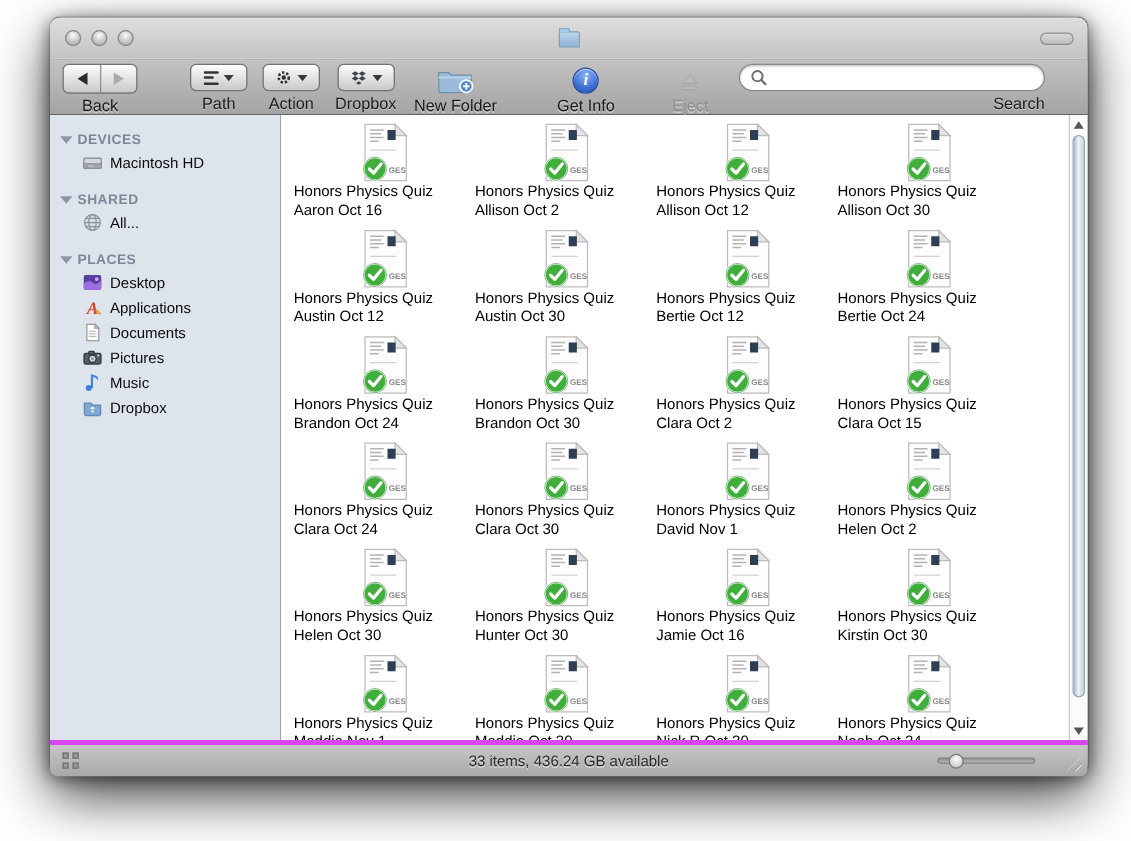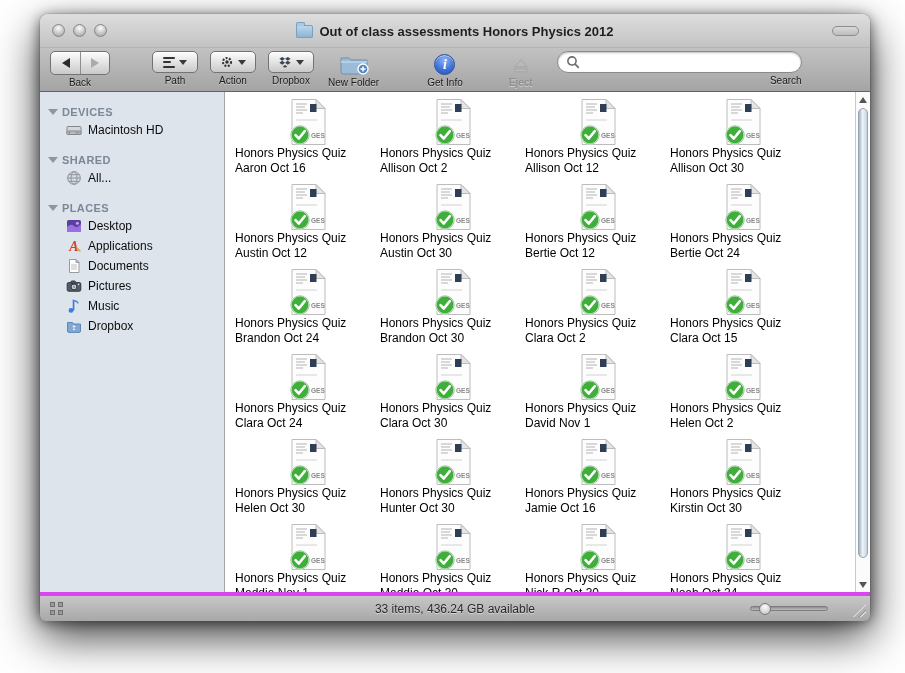--- a/index.html
+++ b/index.html
@@ -22,22 +22,22 @@
     background:linear-gradient(#bcd7ea,#8db4d4);border:1px solid #7ba0c0;box-sizing:border-box;}
   .tfolder:before{content:"";position:absolute;left:-1px;top:-4px;width:7px;height:3px;
     background:#a9cbe2;border:1px solid #7ba0c0;border-bottom:none;border-radius:2px 2px 0 0;}
   .pill{position:absolute;right:11px;top:12px;width:27px;height:10px;border-radius:6px;
     background:linear-gradient(#dadada,#bdbdbd);border:1px solid #8d8d8d;box-sizing:border-box;}
   
   .toolbar{height:44px;background:linear-gradient(#c2c2c2,#a4a4a4);
     border-bottom:1px solid #636363;box-sizing:border-box;
     display:flex;align-items:flex-start;padding-top:3px;}
   .tbg{display:flex;flex-direction:column;align-items:center;}
-  .tb-label{font-size:10px;color:#1a1a1a;margin-top:2px;text-shadow:0 1px 0 rgba(255,255,255,.4);}
-  .tb-label.dim{color:#8f8f8f;font-weight:bold;}
+  .tb-label{font-size:13px;color:#1a1a1a;margin-top:2px;text-shadow:0 1px 0 rgba(255,255,255,.4);}
+  .tb-label.dim{color:#8f8f8f;}
   .seg{display:flex;height:22px;border:1px solid #737373;border-radius:5px;overflow:hidden;
     background:linear-gradient(#fdfdfd,#c9c9c9);box-shadow:inset 0 1px 0 #fff;}
   .seg-btn{width:29px;display:flex;align-items:center;justify-content:center;border:none;background:transparent;padding:0;cursor:default;}
   .seg-btn + .seg-btn{border-left:1px solid #8e8e8e;}
   .arr-left{width:0;height:0;border-top:5px solid transparent;border-bottom:5px solid transparent;border-right:8px solid #2b2b2b;}
   .arr-right{width:0;height:0;border-top:5px solid transparent;border-bottom:5px solid transparent;border-left:8px solid #ababab;}
   .caps{height:22px;min-width:46px;border:1px solid #737373;border-radius:5px;
     background:linear-gradient(#fdfdfd,#c9c9c9);box-shadow:inset 0 1px 0 #fff;
     display:flex;align-items:center;justify-content:center;gap:4px;padding:0 6px;box-sizing:border-box;}
   .dda{width:0;height:0;border-left:4px solid transparent;border-right:4px solid transparent;border-top:5px solid #3a3a3a;}
@@ -101,21 +101,20 @@
   <div class="window">
 
     <div class="titlebar">
       <div class="traffic">
         <span class="tl"></span>
         <span class="tl"></span>
         <span class="tl"></span>
       </div>
       <div class="title-wrap">
         <span class="tfolder"></span>
-        <span class="title">Out of class assessments Honors Physics 2012</span>
       </div>
       <span class="pill"></span>
     </div>
 
     <div class="toolbar">
       <div class="tbg" style="margin-left:10px">
         <div class="seg">
           <button class="seg-btn">
               <span class="arr-left"></span>
             </button>

